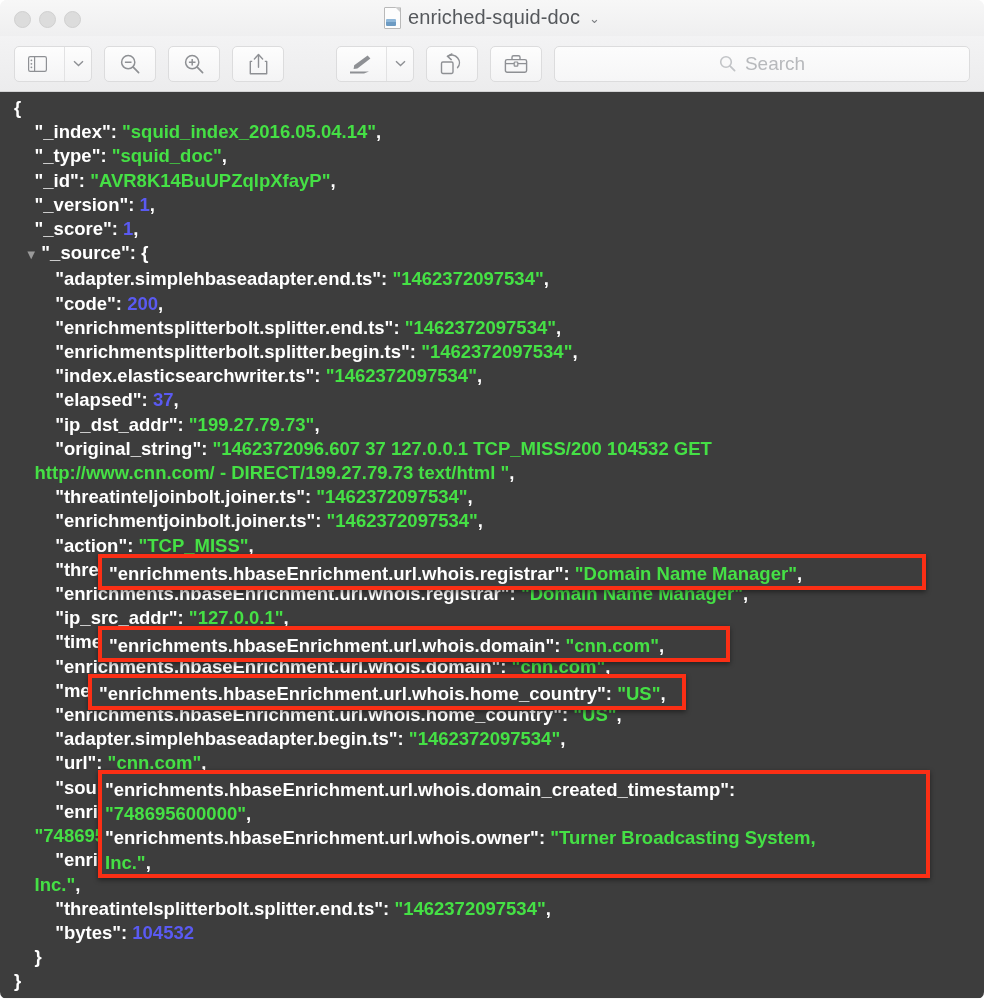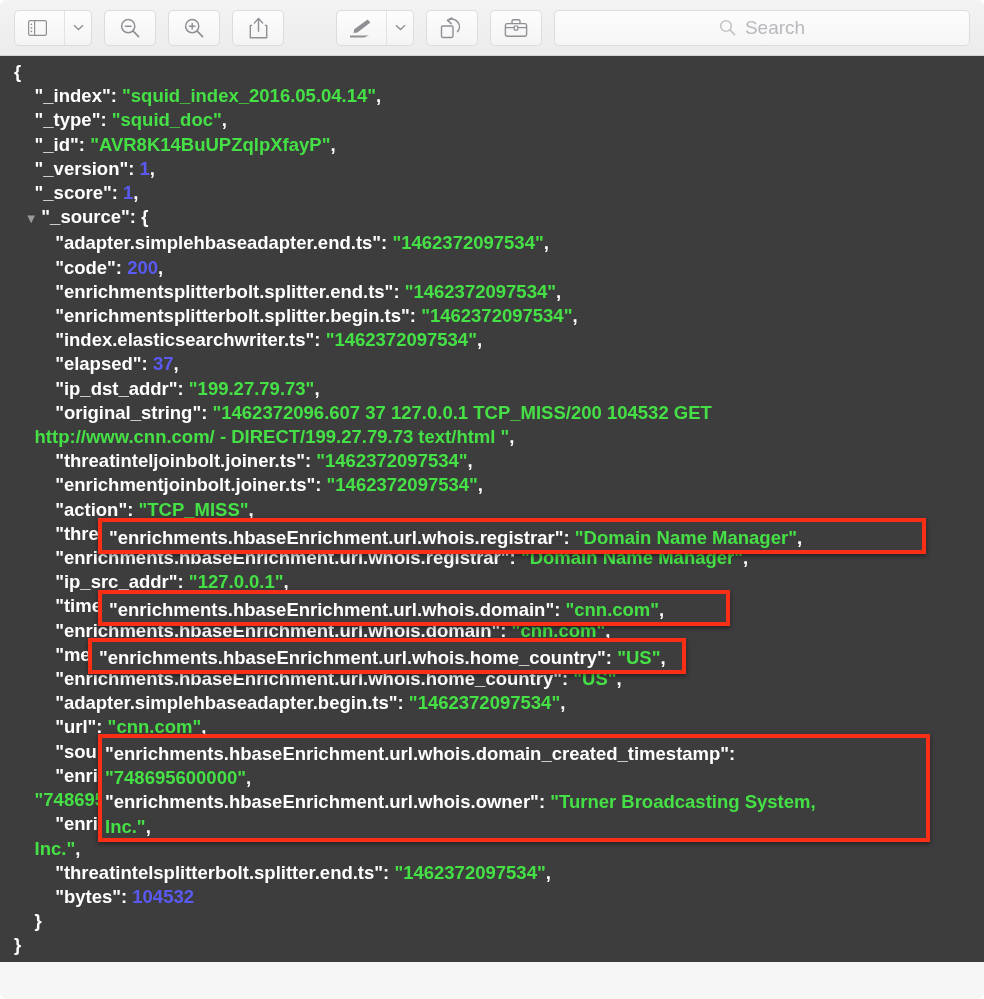--- a/index.html
+++ b/index.html
@@ -201,20 +201,36 @@
     font-size: 18.5px;
     line-height: 24.2px;
     color: #ffffff;
   }
 </style>
 </head>
 <body>
 
 <div class="window">
 
+  <div class="titlebar">
+    <div class="traffic-lights">
+      <div class="light"></div>
+      <div class="light"></div>
+      <div class="light"></div>
+    </div>
+    <div class="title-center">
+      <div class="doc-icon">
+        <div class="sheet"></div>
+        <div class="fold"></div>
+        <div class="thumb"></div>
+      </div>
+      <span class="win-title">enriched-squid-doc</span>
+      <span class="title-chevron">⌄</span>
+    </div>
+  </div>
 
   <div class="toolbar">
 
     <div class="tb-btn combo">
       <div class="combo-main">
         <svg class="icon-svg" width="19" height="16" viewBox="0 0 19 16">
           <rect x="0.6" y="0.6" width="17.8" height="14.8" rx="1.6" fill="none" stroke="#8e9094" stroke-width="1.2"></rect>
           <line x1="6.6" y1="0.6" x2="6.6" y2="15.4" stroke="#8e9094" stroke-width="1.2"></line>
           <circle cx="3.4" cy="4.3" r="0.9" fill="#8e9094"></circle>
           <circle cx="3.4" cy="7.8" r="0.9" fill="#8e9094"></circle>

